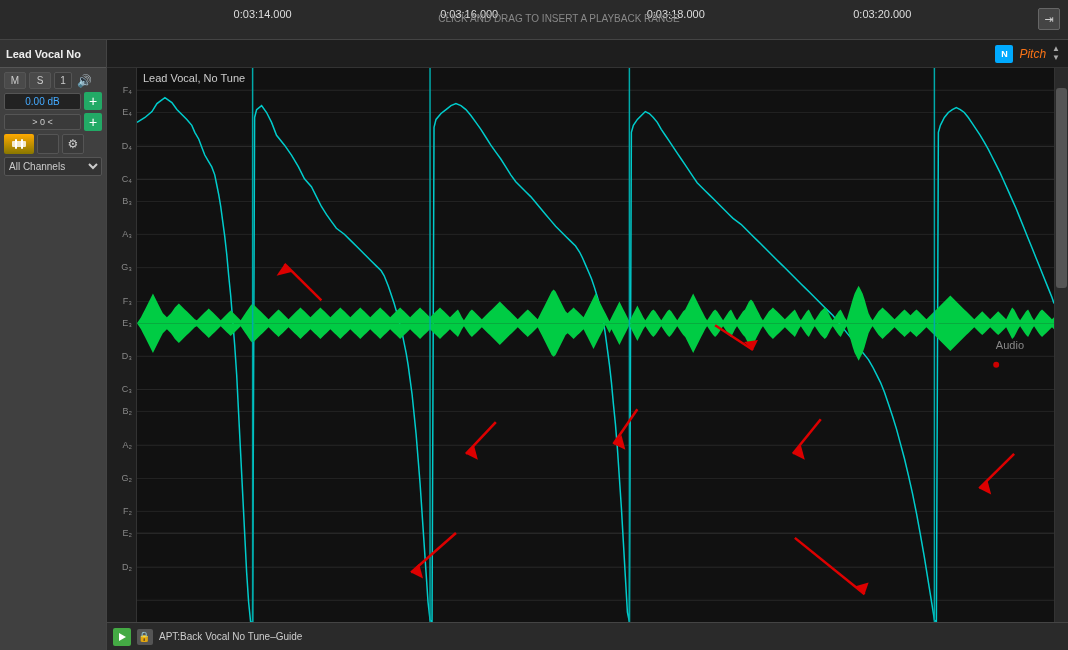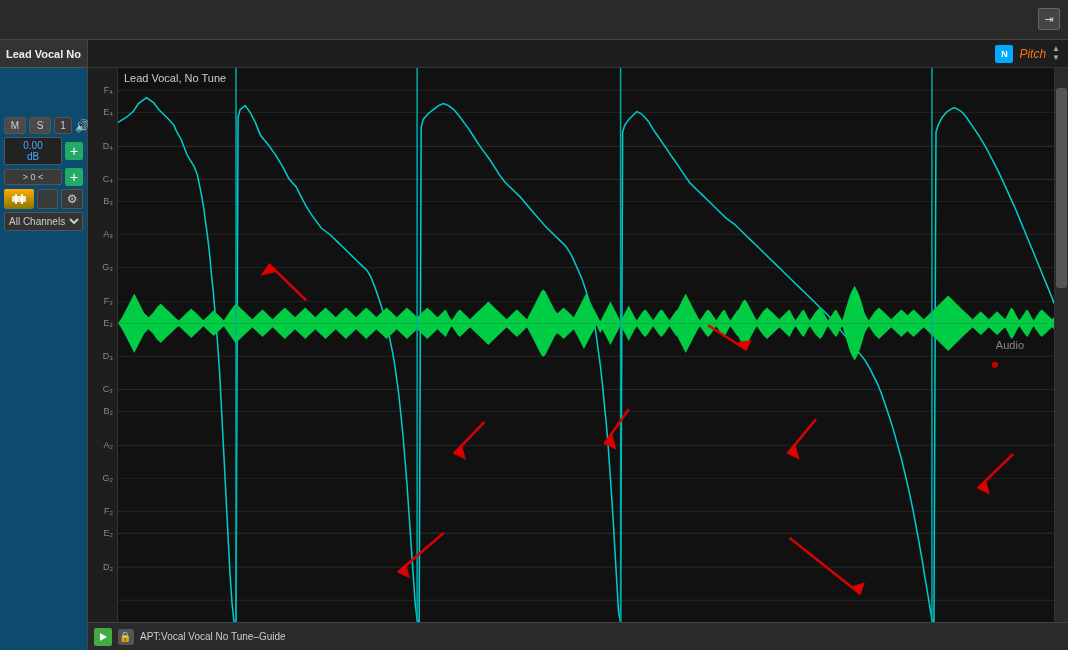--- a/index.html
+++ b/index.html
@@ -64,27 +64,26 @@
     }
 
     
     .main-layout {
       display: flex;
       height: 610px;
     }
 
     
     .left-panel {
-      width: 88px;
-      background: #0c4a6e;
+      width: 107px;
+      background: #404040;
       border-right: 1px solid #444;
       display: flex;
       flex-direction: column;
       flex-shrink: 0;
-      gap: 45px;
     }
     .track-name-bar {
       height: 28px;
       background: #333;
       border-bottom: 1px solid #555;
       display: flex;
       align-items: center;
       padding: 0 6px;
       font-size: 11px;
       color: #eee;
@@ -394,20 +393,27 @@
     
     .audio-wave {
       fill: #00cc44;
       stroke: none;
     }
   </style>
 </head>
 <body>
 
 <div class="top-bar">
+  <div class="top-bar-times">
+    <span class="time-marker" style="left:17%">0:03:14.000</span>
+    <span class="time-marker" style="left:40%">0:03:16.000</span>
+    <span class="time-marker" style="left:63%">0:03:18.000</span>
+    <span class="time-marker" style="left:86%">0:03:20.000</span>
+    <span class="click-drag-text">CLICK AND DRAG TO INSERT A PLAYBACK RANGE</span>
+  </div>
   <div class="top-right-btn">⇥</div>
 </div>
 
 <div class="main-layout">
 
   <div class="left-panel">
     <div class="track-name-bar">
       <span>Lead Vocal No</span>
     </div>
     <div class="track-controls">
@@ -954,17 +960,17 @@
       </div>
     </div>
 
     <div class="bottom-bar">
       <button class="play-btn-sm">
         <svg width="10" height="10" viewBox="0 0 10 10">
             <polygon points="2,1 9,5 2,9" fill="white"></polygon>
           </svg>
       </button>
       <div class="lock-icon-sm">🔒</div>
-      <span class="bottom-track-name">APT:Vocal Vocal No Tune–Guide</span>
+      <span class="bottom-track-name">APT:Back Vocal No Tune–Guide</span>
     </div>
 
   </div>
 </div>
 
 </body></html>

